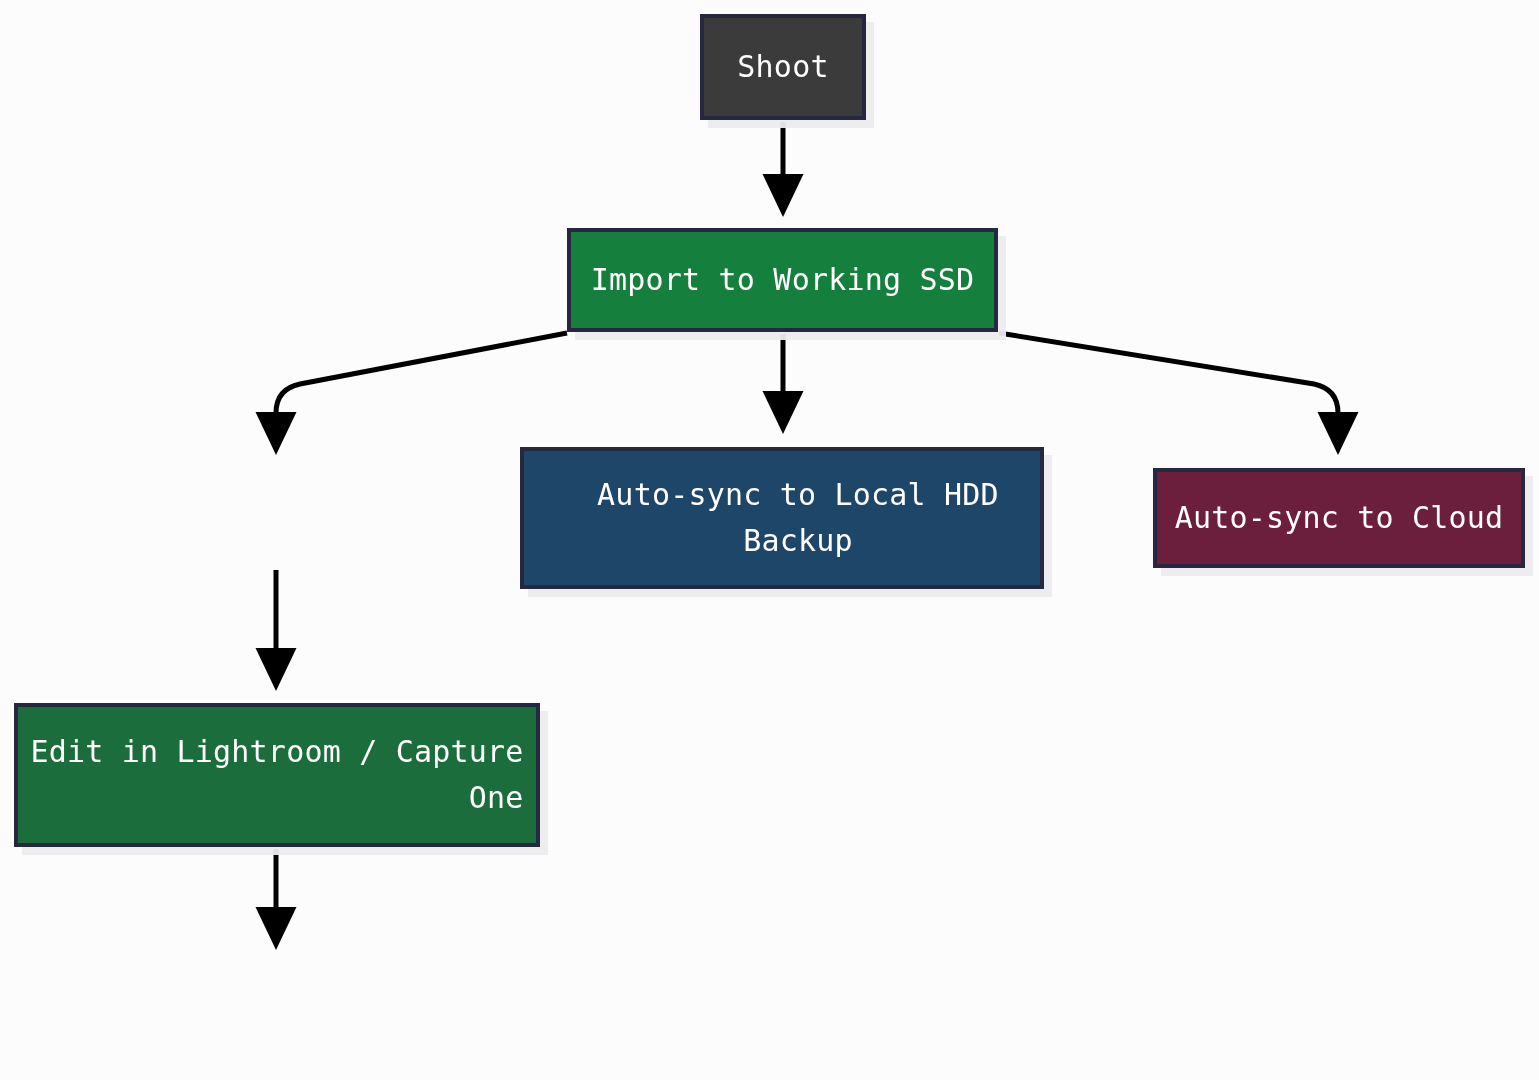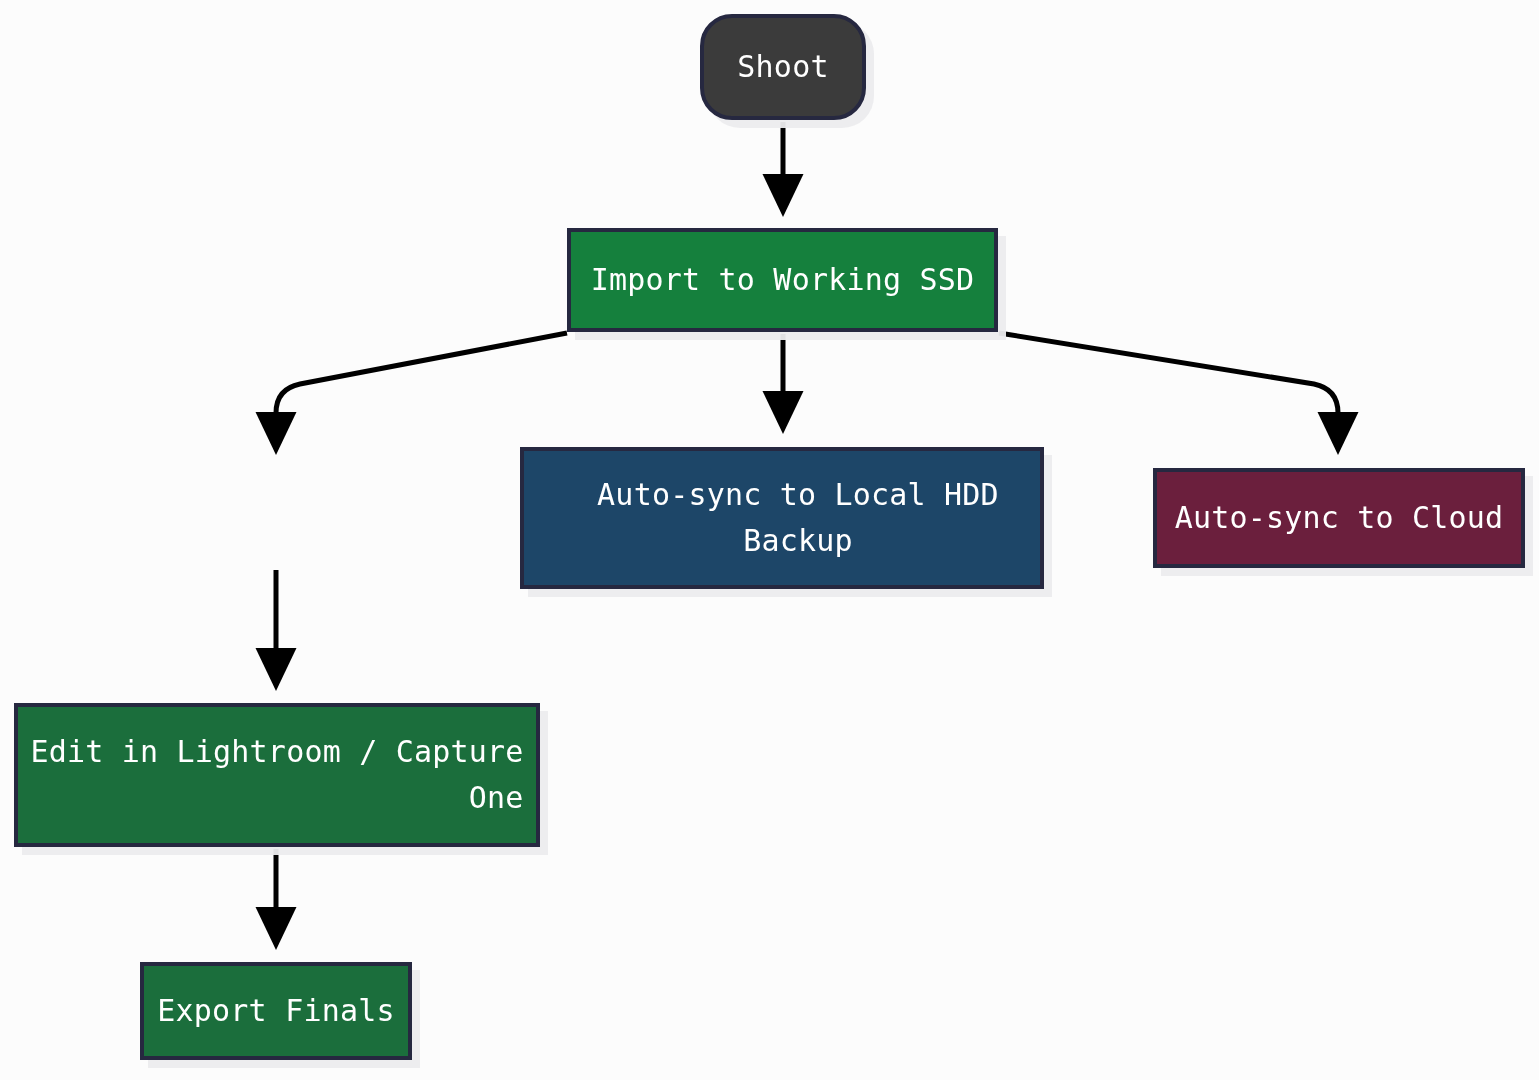--- a/index.html
+++ b/index.html
@@ -68,21 +68,21 @@
 
     <path d="M 783,334 L 783,422" fill="none" stroke="#000000" stroke-width="5" marker-end="url(#arrowhead)"></path>
 
     <path d="M 999,333 L 1314,384 Q 1338,389 1338,413 L 1338,443" fill="none" stroke="#000000" stroke-width="5" marker-end="url(#arrowhead)"></path>
 
     <path d="M 276,570 L 276,679" fill="none" stroke="#000000" stroke-width="5" marker-end="url(#arrowhead)"></path>
 
     <path d="M 276,849 L 276,938" fill="none" stroke="#000000" stroke-width="5" marker-end="url(#arrowhead)"></path>
   </svg>
 
-  <div class="node n-shoot" id="node-shoot" style="left: 700px; top: 14px; width: 166px; height: 106px; background: rgb(59, 59, 59); border-radius: 32px;">
+  <div class="node n-shoot" id="node-shoot" style="left: 700px; top: 14px; width: 166px; height: 106px; background: rgb(59, 59, 59);">
     <span class="node-label">Shoot</span>
   </div>
 
   <div class="node n-green" id="node-import" style="left: 567px; top: 228px; width: 431px; height: 104px; background: #15803d;">
     <span class="node-label">Import to Working SSD</span>
   </div>
 
 
   <div class="node n-blue" id="node-hdd" style="left: 520px; top: 447px; width: 524px; height: 142px; background: rgb(29, 70, 104);">
     <span class="node-label">Auto-sync to Local HDD
@@ -91,17 +91,14 @@
 
   <div class="node n-maroon" id="node-cloud" style="left: 1153px; top: 468px; width: 372px; height: 100px; background: rgb(107, 31, 61);">
     <span class="node-label">Auto-sync to Cloud</span>
   </div>
 
   <div class="node n-green" id="node-edit" style="left: 14px; top: 703px; width: 526px; height: 144px; background: rgb(27, 110, 60); text-align: right;">
     <span class="node-label">Edit in Lightroom / Capture
 One</span>
   </div>
 
-  <div class="node n-green" id="node-export" style="left: 140px; top: 962px; width: 272px; height: 98px; background: rgb(27, 110, 60);">
-    <span class="node-label">Export Finals</span>
-  </div>
 
 </div>
 
 </body></html>

